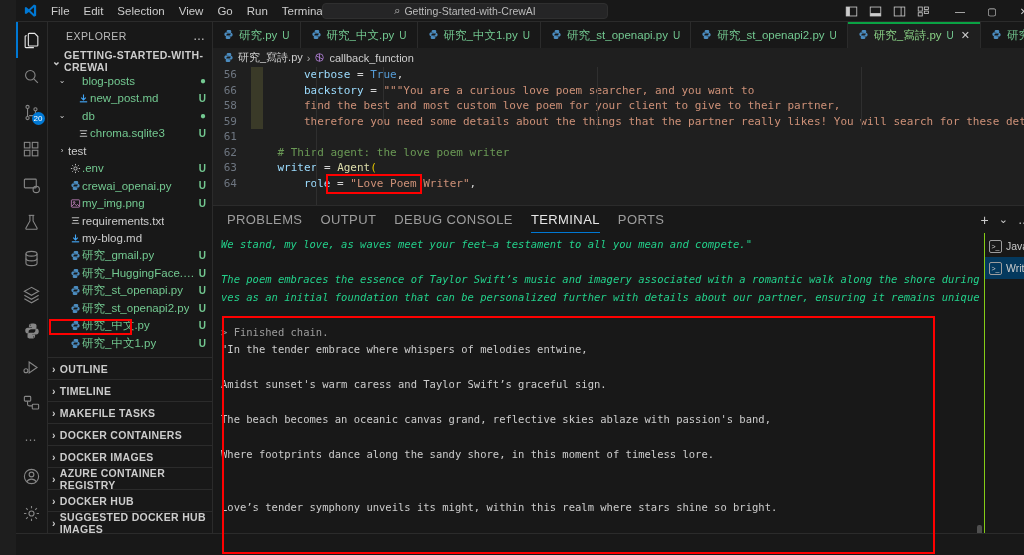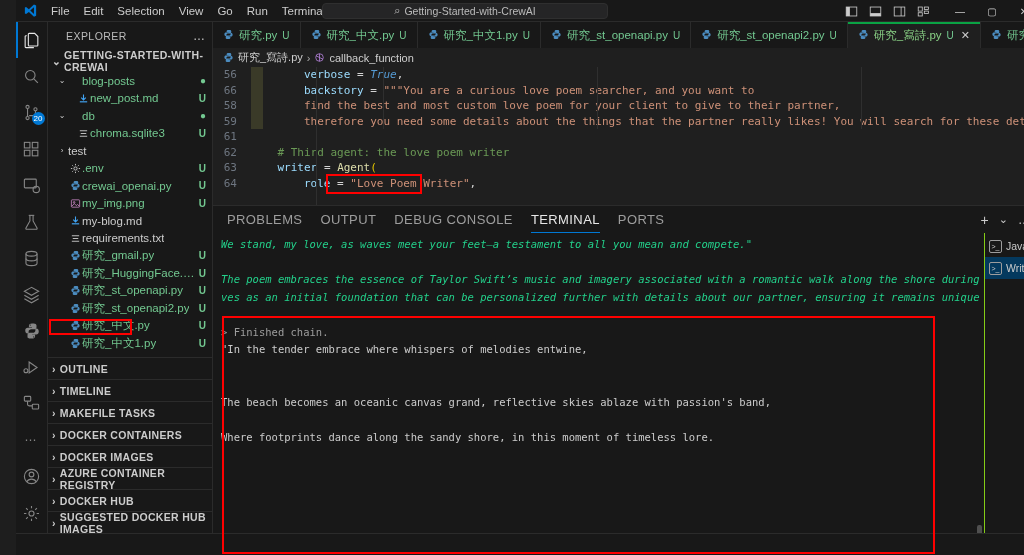--- a/index.html
+++ b/index.html
@@ -129,21 +129,21 @@
     flex: 0 0 138px; background: #1f1f1f; position: relative; overflow: hidden;
     font-family: "DejaVu Sans Mono", monospace; font-size: 11px; line-height: 15.5px;
   }
   .code-line { display: flex; height: 15.5px; white-space: pre; }
   .ln {
     width: 38px; flex: 0 0 38px; text-align: right; padding-right: 14px;
     color: #6e7681; user-select: none;
   }
   .indent-guide { position: absolute; top: 0; bottom: 0; width: 1px; background: #2f2f2f; }
   .code-text { flex: 1 1 auto; }
-  .tk-kw { color: #569cd6; font-style: italic; }
+  .tk-kw { color: #569cd6; }
   .tk-var { color: #9cdcfe; }
   .tk-str { color: #ce9178; }
   .tk-com { color: #6a9955; }
   .tk-fn { color: #dcdcaa; }
   .tk-pn { color: #d4d4d4; }
   .tk-br { color: #e0c200; }
   .fold-bg { position: absolute; left: 38px; width: 12px; background: #3a3a28; }
 
   
   .panel { flex: 1 1 auto; display: flex; flex-direction: column; background: #181818; min-height: 0; border-top: 1px solid #2b2b2b; }
@@ -444,38 +444,38 @@
                   <path d="M4 18l5.5-6 4 4.5 3-2.5L20 18"></path>
                 </svg>
               </span>
               <span class="fname name-green">my_img.png</span>
               <span class="gitmark g-u">U</span>
             </div>
             <div class="row">
               <span style="width: 8px; flex: 0 0 8px;"></span>
               <span class="twisty"></span>
               <span class="ficon">
-                <svg width="11" height="11" viewBox="0 0 24 24" fill="#42a5f5">
-                  <path d="M12 3v11M7 10l5 5 5-5" stroke="#42a5f5" stroke-width="2.4" fill="none"></path>
-                  <rect x="4" y="18" width="16" height="2.5"></rect>
-                </svg>
-              </span>
-              <span class="fname ">my-blog.md</span>
-            </div>
-            <div class="row">
-              <span style="width: 8px; flex: 0 0 8px;"></span>
-              <span class="twisty"></span>
-              <span class="ficon">
                 <svg width="11" height="11" viewBox="0 0 24 24" fill="none" stroke="#cccccc" stroke-width="2">
                   <line x1="4" y1="6" x2="20" y2="6"></line>
                   <line x1="6" y1="12" x2="18" y2="12"></line>
                   <line x1="4" y1="18" x2="20" y2="18"></line>
                 </svg>
               </span>
               <span class="fname ">requirements.txt</span>
+            </div>
+            <div class="row">
+              <span style="width: 8px; flex: 0 0 8px;"></span>
+              <span class="twisty"></span>
+              <span class="ficon">
+                <svg width="11" height="11" viewBox="0 0 24 24" fill="#42a5f5">
+                  <path d="M12 3v11M7 10l5 5 5-5" stroke="#42a5f5" stroke-width="2.4" fill="none"></path>
+                  <rect x="4" y="18" width="16" height="2.5"></rect>
+                </svg>
+              </span>
+              <span class="fname ">my-blog.md</span>
             </div>
             <div class="row">
               <span style="width: 8px; flex: 0 0 8px;"></span>
               <span class="twisty"></span>
               <span class="ficon">
                 <svg width="11" height="11" viewBox="0 0 24 24" fill="#4b8bbe">
                   <path d="M11.9 2c-2.3 0-4 .9-4 2.8v2.1h4.1v.6H6.3C4.4 7.5 3 8.7 3 11.3c0 2.5 1.2 3.9 3.1 3.9h1.4v-2.4c0-1.9 1.7-3.1 3.6-3.1h4c1.6 0 2.9-1.1 2.9-2.7V4.8C18 3.1 16.4 2 14.4 2h-2.5z"></path>
                   <path d="M12.1 22c2.3 0 4-.9 4-2.8v-2.1H12v-.6h5.7c1.9 0 3.3-1.2 3.3-3.8 0-2.5-1.2-3.9-3.1-3.9h-1.4v2.4c0 1.9-1.7 3.1-3.6 3.1h-4c-1.6 0-2.9 1.1-2.9 2.7v3.2C6 20.9 7.6 22 9.6 22h2.5z"></path>
                 </svg>
               </span>
@@ -720,26 +720,28 @@
           <div class="terminal">
             <div id="term-lines">
                 <div class="t-line t-green">We stand, my love, as waves meet your feet—a testament to all you mean and compete."</div>
                 <div class="t-line t-green"> </div>
                 <div class="t-line t-green">The poem embraces the essence of Taylor Swift’s music and imagery associated with a romantic walk along the shore during twilight hours. It ser</div>
                 <div class="t-line t-green">ves as an initial foundation that can be personalized further with details about our partner, ensuring it remains unique and special to them.</div>
                 <div class="t-line t-green"> </div>
                 <div class="t-line t-dim">&gt; Finished chain.</div>
                 <div class="t-line t-white">"In the tender embrace where whispers of melodies entwine,</div>
                 <div class="t-line t-white"> </div>
+                <div class="t-line t-white">Amidst sunset's warm caress and Taylor Swift’s graceful sign.</div>
                 <div class="t-line t-white"> </div>
                 <div class="t-line t-white">The beach becomes an oceanic canvas grand, reflective skies ablaze with passion's band,</div>
                 <div class="t-line t-white"> </div>
                 <div class="t-line t-white">Where footprints dance along the sandy shore, in this moment of timeless lore.</div>
                 <div class="t-line t-white"> </div>
                 <div class="t-line t-white"> </div>
+                <div class="t-line t-white">Love’s tender symphony unveils its might, within this realm where stars shine so bright.</div>
               </div>
 
             <div class="term-scrollbar"></div>
           </div>
           <div class="term-list">
             <div class="term-item">
               <span class="tico">&gt;_</span>
               <span>JavaS</span>
             </div>
             <div class="term-item active">

